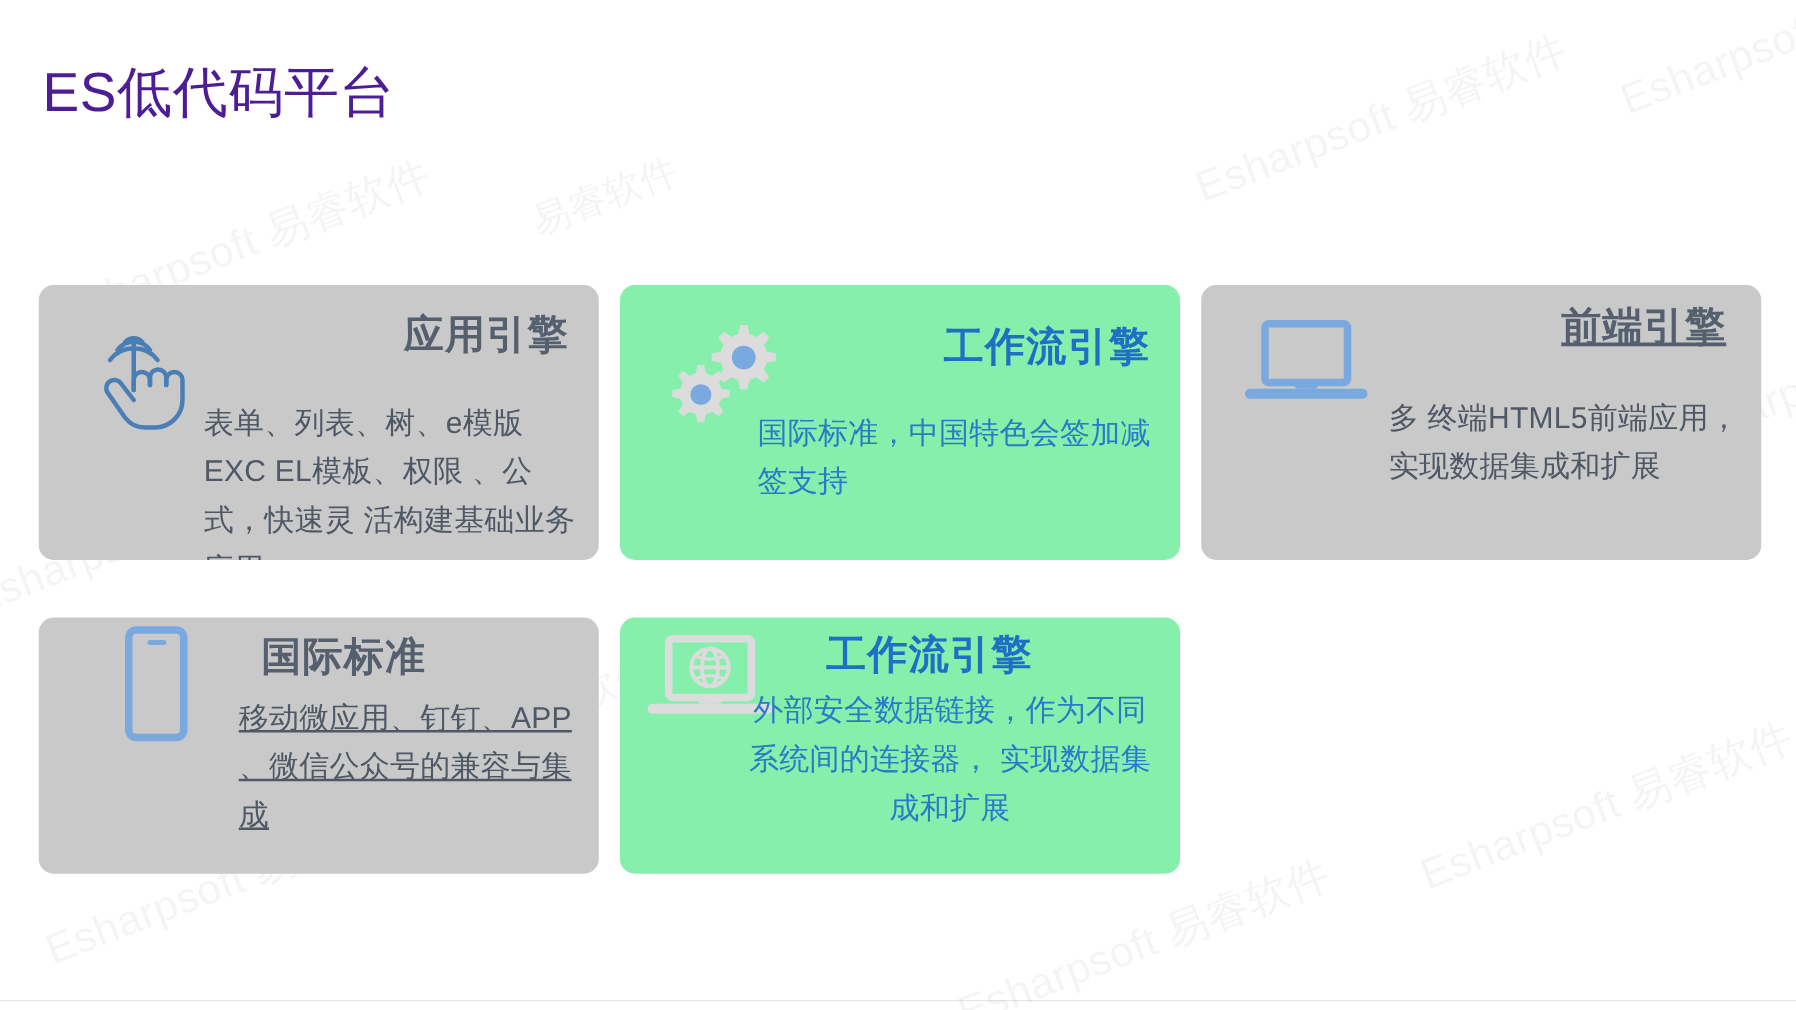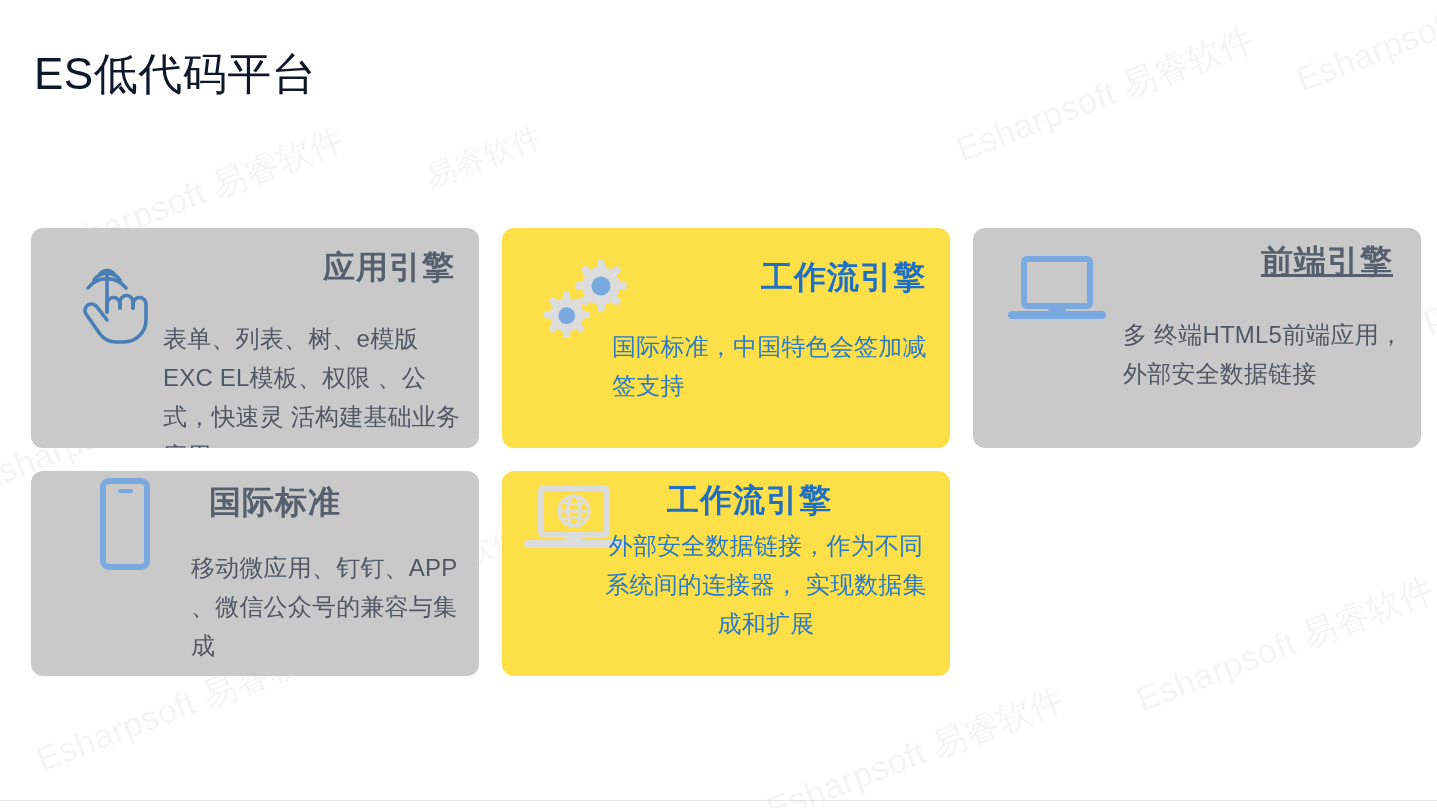--- a/index.html
+++ b/index.html
@@ -48,48 +48,47 @@
   .wm-10 { left: 1330px; top: 330px; }
   .wm-11 { left: 640px;  top: 420px; font-size: 30px; }
 
   
   .page-title {
     position: absolute;
     left: 34px;
     top: 16px;
     font-size: 44px;
     font-weight: 400;
-    color: #0f172a;
+    color: #4c1d95;
     letter-spacing: 0.5px;
     z-index: 10;
   }
 
   
   .cards-grid {
     position: absolute;
     left: 31px;
     top: 228px;
     width: 1378px;
     display: grid;
     grid-template-columns: 448px 448px 448px;
     grid-template-rows: 220px 205px;
     column-gap: 17px;
     row-gap: 46px;
     z-index: 10;
-    gap: 23px;
   }
 
   .card {
     position: relative;
     border-radius: 12px;
     box-sizing: border-box;
     overflow: hidden;
   }
   .card.theme-gray { background: #c9c9c9; }
-  .card.theme-blue { background: #fde047; }
+  .card.theme-blue { background: #86efac; }
 
   .card-icon {
     position: absolute;
     left: 30px;
     top: 20px;
     width: 108px;
     height: 100px;
     display: flex;
     align-items: center;
     justify-content: center;
@@ -129,21 +128,21 @@
   .card-2 .card-icon  { left: 28px; top: 16px; }
 
   .card-3 .card-body { left: 150px; top: 88px; }
   .card-3 .card-title { top: 14px; right: 28px; text-decoration: underline; }
   .card-3 .card-icon  { left: 30px; top: 14px; }
 
   .card-4 .card-body { left: 130px; top: 62px; }
   .card-4 .card-title { top: 12px; right: 142px; }
   .card-4 .card-icon  { left: 24px; top: 6px; }
 
-  .card-5 .card-body { left: 160px; top: 78px; }
+  .card-5 .card-body { left: 160px; top: 62px; text-decoration: underline; }
   .card-5 .card-title { top: 12px; right: 138px; }
   .card-5 .card-icon  { left: 40px; top: 4px; }
 
   .card-6 .card-body { left: 96px; top: 56px; text-align: center; }
   .card-6 .card-title { top: 10px; right: 118px; }
   .card-6 .card-icon  { left: 18px; top: 2px; }
 
   
   .bottom-rule {
     position: absolute;
@@ -207,21 +206,21 @@
 
   <div class="card card-3 theme-gray">
     <div class="card-icon">
       <svg width="106" height="78" viewBox="0 0 106 78" fill="none">
         <rect x="20" y="6" width="66" height="47" rx="3" stroke="#7aa9e0" stroke-width="6"></rect>
         <rect x="4" y="58" width="98" height="8" rx="4" fill="#7aa9e0"></rect>
         <rect x="44" y="53" width="18" height="5" rx="2" fill="#7aa9e0"></rect>
       </svg>
     </div>
     <div class="card-title">前端引擎</div>
-    <div class="card-body">多 终端HTML5前端应用，外部安全数据链接</div>
+    <div class="card-body">多 终端HTML5前端应用，实现数据集成和扩展</div>
   </div>
 
 
   <div class="card card-5 theme-gray">
     <div class="card-icon">
       <svg width="56" height="96" viewBox="0 0 56 96" fill="none">
         <rect x="6" y="4" width="44" height="86" rx="6" stroke="#7aa9e0" stroke-width="6"></rect>
         <rect x="21" y="12" width="15" height="4" rx="2" fill="#7aa9e0"></rect>
       </svg>
     </div>

